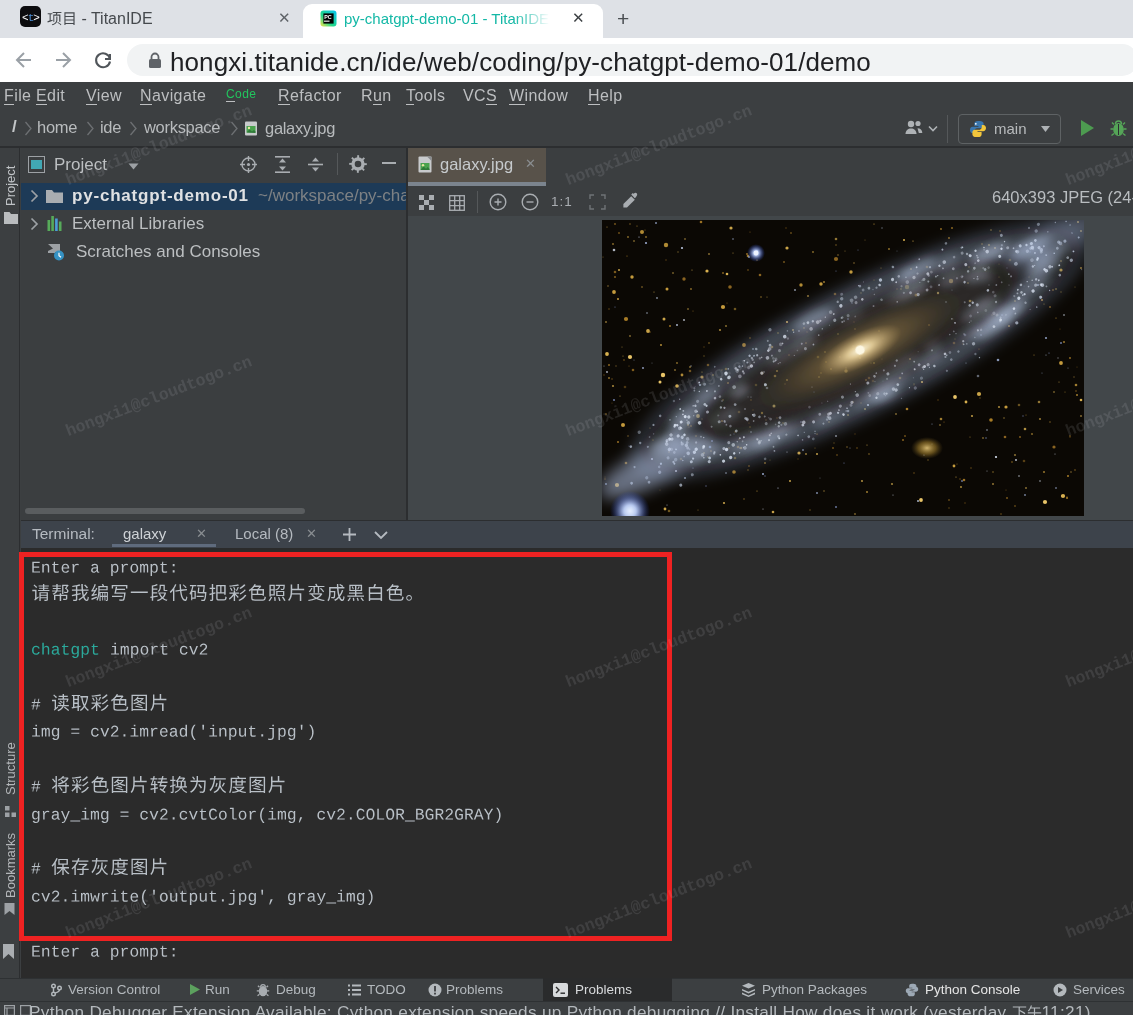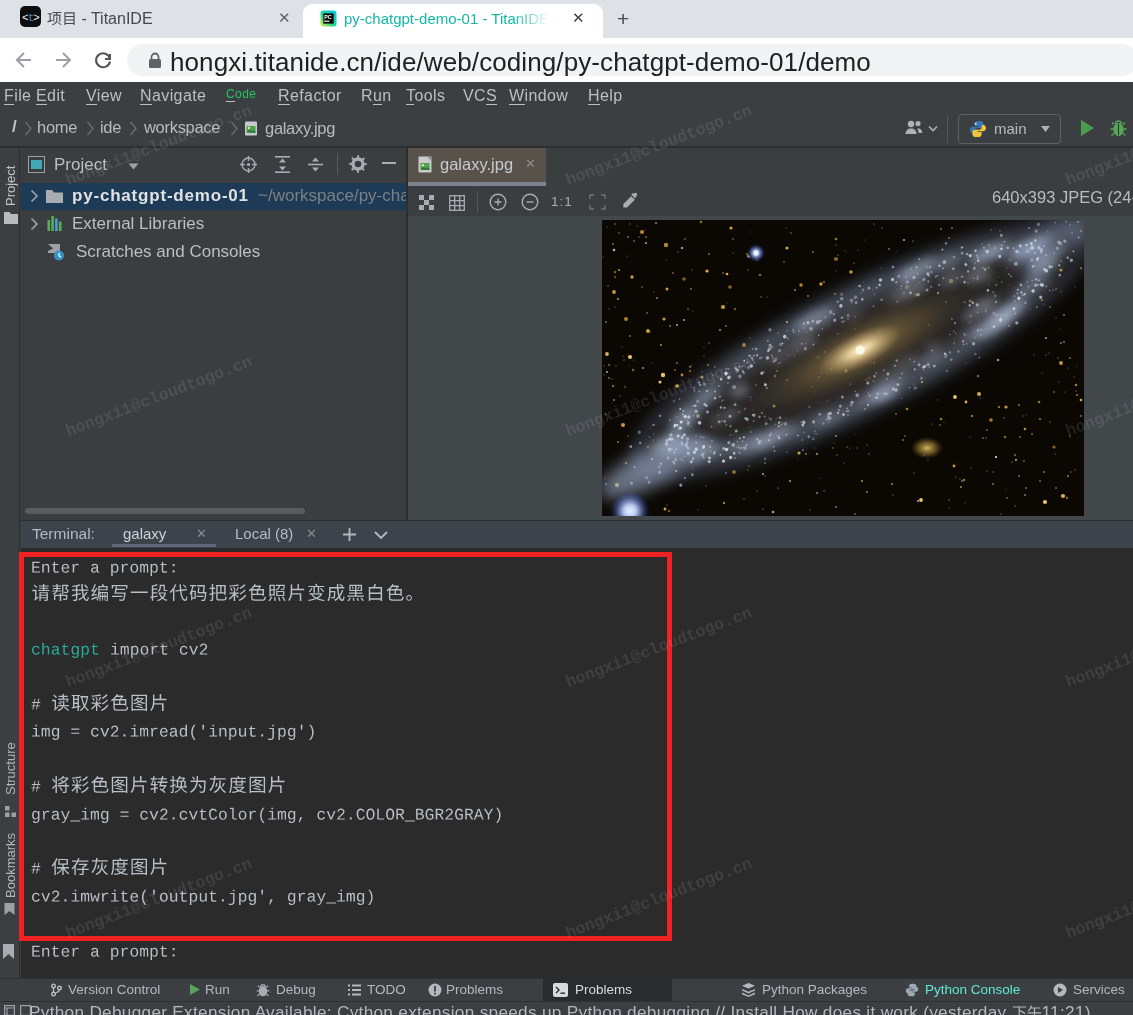--- a/index.html
+++ b/index.html
@@ -1412,21 +1412,21 @@
 <div class="abs" style="left:19px;top:552px;width:653px;height:389px;border:5px solid #ee2222"></div>
 <div class="abs" style="left:0;top:978px;width:1133px;height:23px;background:#3c3f41;border-top:1px solid #2e3133"></div>
 <div class="abs" style="left:543px;top:978px;width:129px;height:23px;background:#2a2b2c"></div>
 <div class="abs" style="left:68px;top:982px;font-size:13.5px;color:#b4b9bd">Version Control</div>
 <div class="abs" style="left:205px;top:982px;font-size:13.5px;color:#b4b9bd">Run</div>
 <div class="abs" style="left:276px;top:982px;font-size:13.5px;color:#b4b9bd">Debug</div>
 <div class="abs" style="left:367px;top:982px;font-size:13.5px;color:#b4b9bd">TODO</div>
 <div class="abs" style="left:446px;top:982px;font-size:13.5px;color:#b4b9bd">Problems</div>
 <div class="abs" style="left:575px;top:982px;font-size:13.5px;color:#d8dadc">Problems</div>
 <div class="abs" style="left:762px;top:982px;font-size:13.5px;color:#b4b9bd">Python Packages</div>
-<div class="abs" style="left:925px;top:982px;font-size:13.5px;color:#5eead4">Python Console</div>
+<div class="abs" style="left:925px;top:982px;font-size:13.5px;color:#e5e5e5">Python Console</div>
 <div class="abs" style="left:1073px;top:982px;font-size:13.5px;color:#b4b9bd">Services</div>
 <svg class="ico" style="left:50px;top:983px" width="13" height="14" viewBox="0 0 13 14" fill="none" stroke="#b4b9bd" stroke-width="1.4">
 <circle cx="3.5" cy="3" r="1.8"></circle>
     <circle cx="3.5" cy="11" r="1.8"></circle>
     <circle cx="9.5" cy="5" r="1.8"></circle>
     <path d="M3.5 4.8v4.4M9.5 6.8c0 2.5-3 2.5-4.5 3.2"></path>
   </svg>
 <svg class="ico" style="left:189px;top:983px" width="12" height="13" viewBox="0 0 12 13">
     <path d="M1 1l10 5.5L1 12z" fill="#5ca15e"></path>
   </svg>

